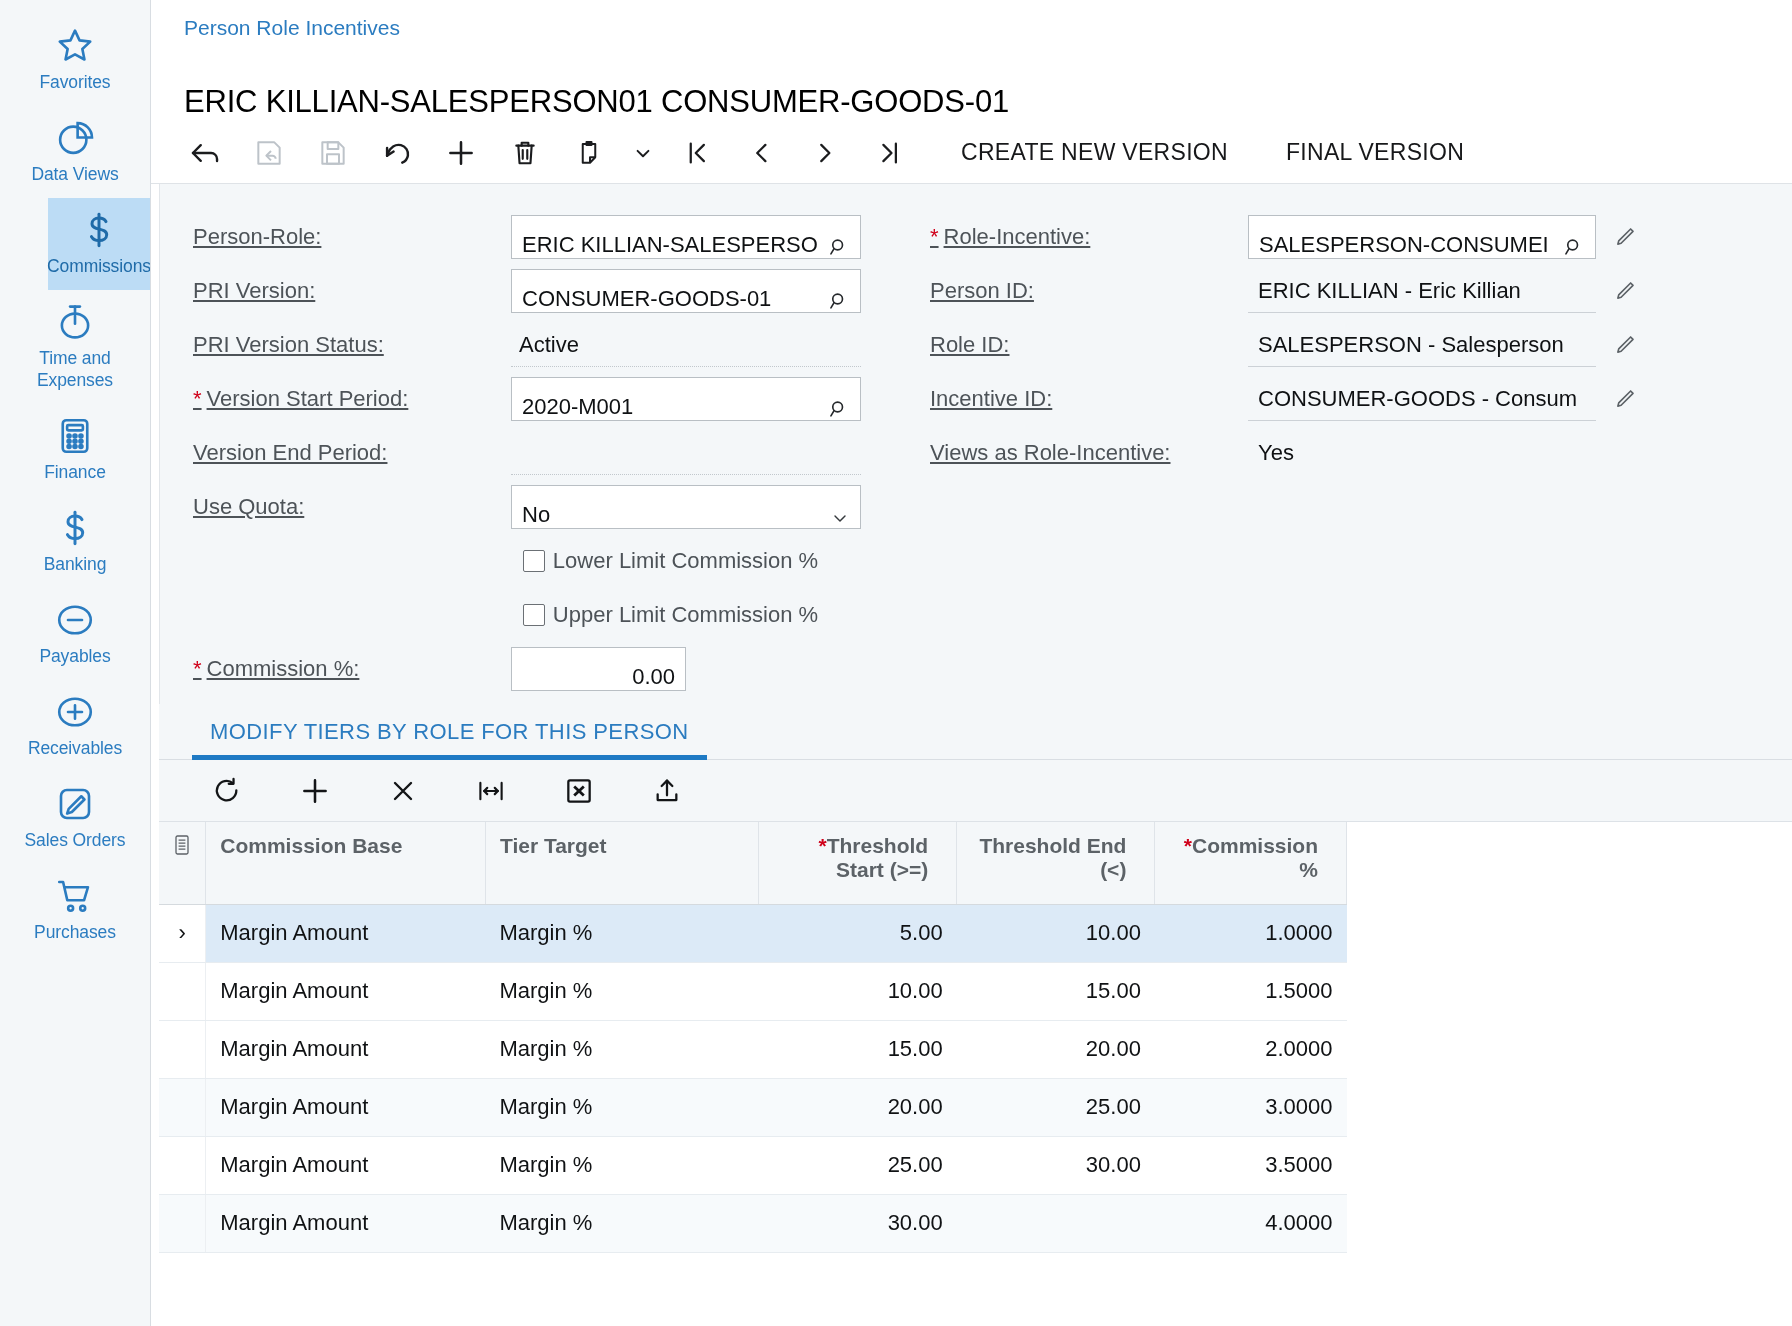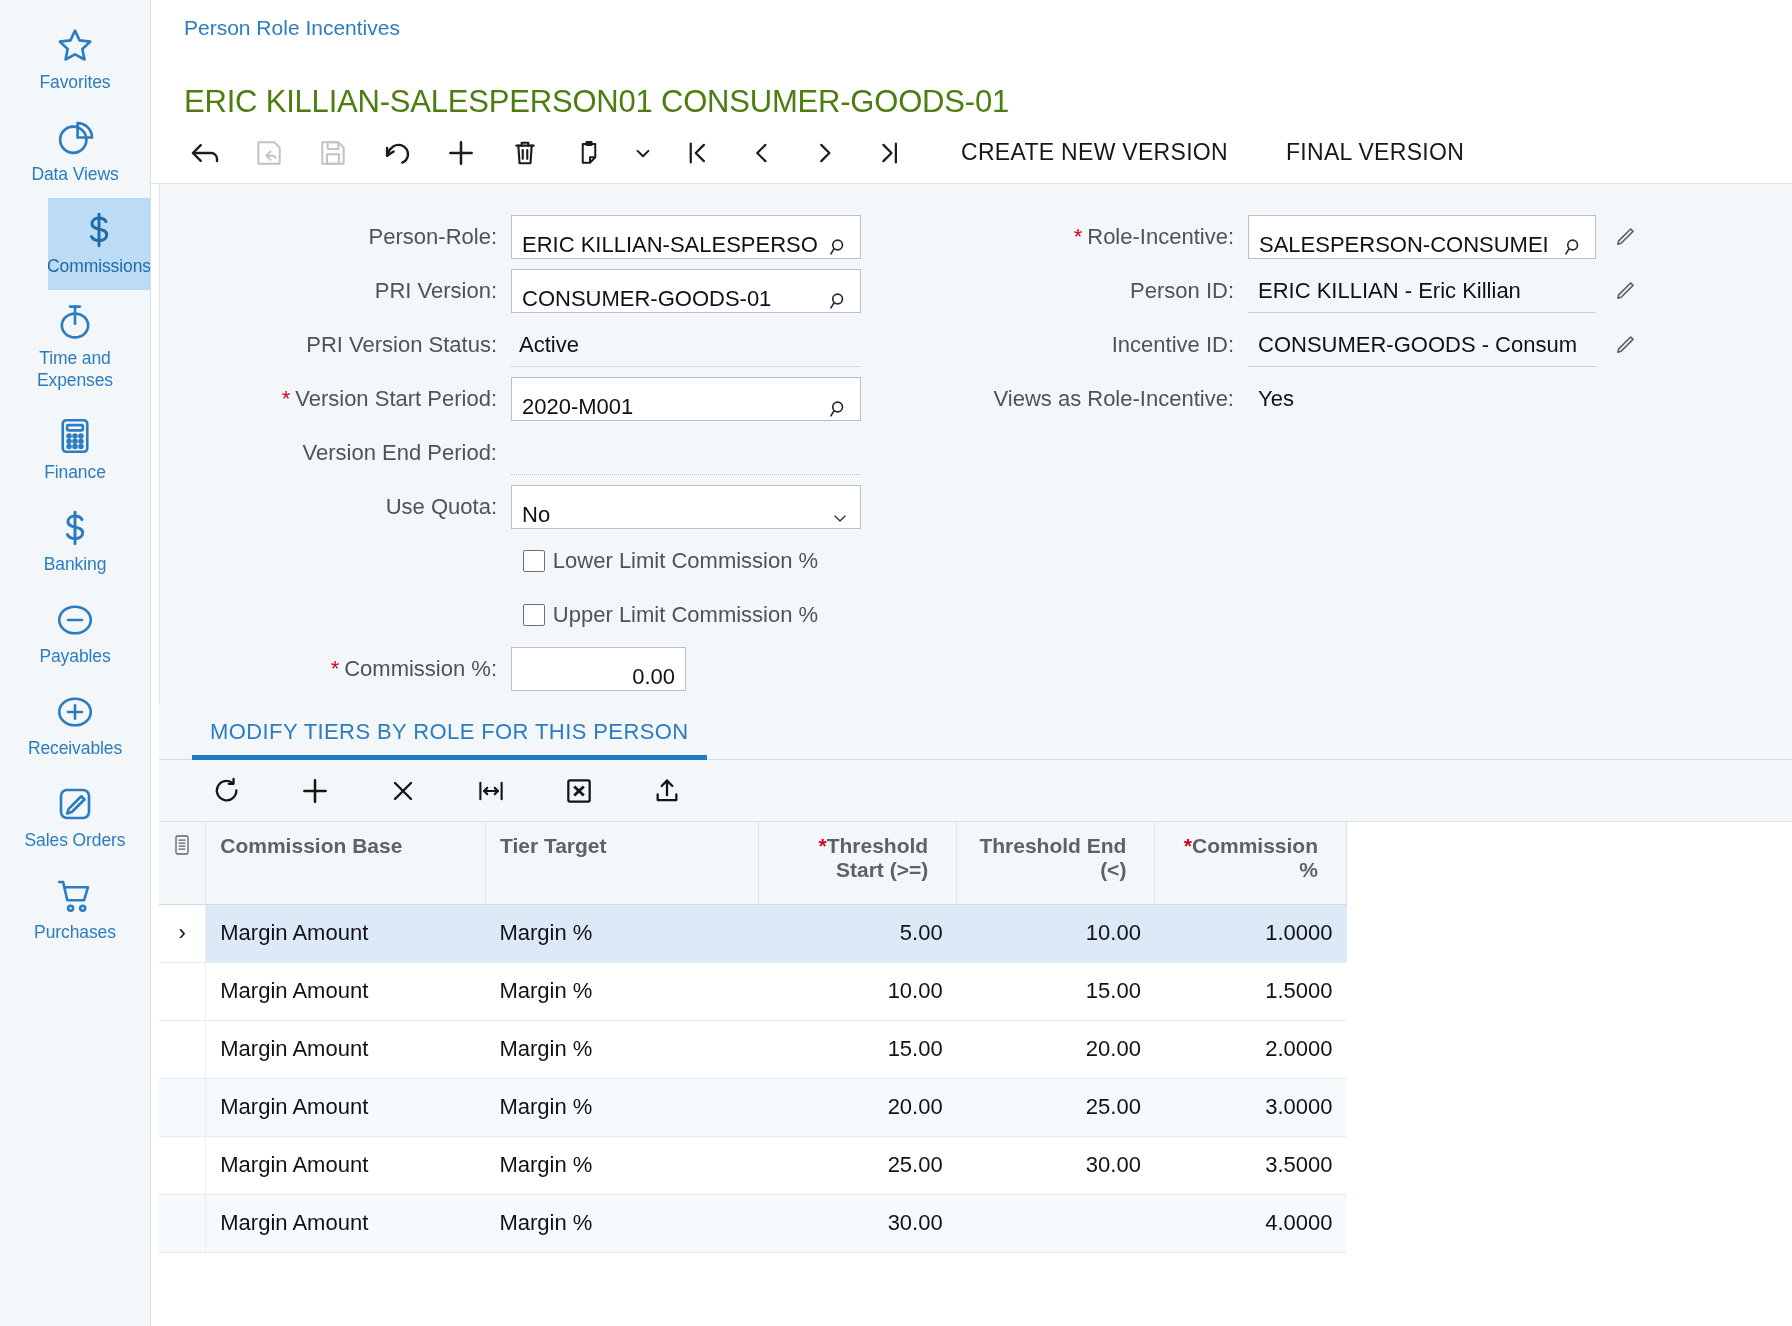--- a/index.html
+++ b/index.html
@@ -66,21 +66,21 @@
   .breadcrumb {
     color: #2b7cc0;
     font-size: 21px;
     line-height: 27px;
     margin-bottom: 4px;
     cursor: pointer;
   }
   .page-title {
     font-size: 31px;
     line-height: 40px;
-    color: #4d7c0f;
+    color: #000000;
     font-weight: 400;
     letter-spacing: -0.2px;
     white-space: nowrap;
     margin-top: 41px;
   }
 
   
   .toolbar {
     display: flex;
     align-items: center;
@@ -124,23 +124,24 @@
   .col-right { width: 720px; }
 
   .frow {
     display: flex;
     align-items: center;
     height: 54px;
   }
   .flabel {
     font-size: 22px;
     color: #4d5358;
-    text-align: right;
+    text-align: left;
     padding-right: 14px;
     white-space: nowrap;
+    text-decoration: underline;
   }
   .col-left .flabel { width: 318px; }
   .col-right .flabel { width: 318px; }
   .req { color: #d0021b; margin-right: 5px; font-size: 22px; }
 
   .fctl { position: relative; }
   .inputbox {
     height: 44px;
     background: #ffffff;
     border: 1px solid #b9bfc4;
@@ -631,20 +632,31 @@
           <div class="rightfield">
             <div class="rv">ERIC KILLIAN - Eric Killian</div>
             <span class="pencil">
               <svg width="26" height="26" viewBox="0 0 24 24" fill="none" stroke="currentColor" stroke-width="1.5" stroke-linejoin="round">
                   <path d="M17.2 4.6l2.2 2.2-11 11-3 .8.8-3z"></path>
                 </svg>
             </span>
           </div>
         </div>
 
+        <div class="frow">
+          <div class="flabel">Role ID:</div>
+          <div class="rightfield">
+            <div class="rv">SALESPERSON - Salesperson</div>
+            <span class="pencil">
+              <svg width="26" height="26" viewBox="0 0 24 24" fill="none" stroke="currentColor" stroke-width="1.5" stroke-linejoin="round">
+                  <path d="M17.2 4.6l2.2 2.2-11 11-3 .8.8-3z"></path>
+                </svg>
+            </span>
+          </div>
+        </div>
 
         <div class="frow">
           <div class="flabel">Incentive ID:</div>
           <div class="rightfield">
             <div class="rv">CONSUMER-GOODS - Consum</div>
             <span class="pencil">
               <svg width="26" height="26" viewBox="0 0 24 24" fill="none" stroke="currentColor" stroke-width="1.5" stroke-linejoin="round">
                   <path d="M17.2 4.6l2.2 2.2-11 11-3 .8.8-3z"></path>
                 </svg>
             </span>

